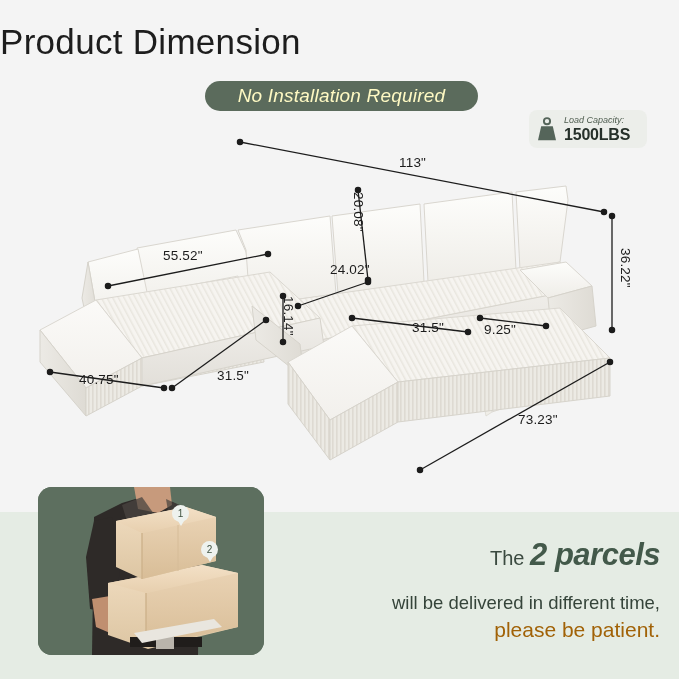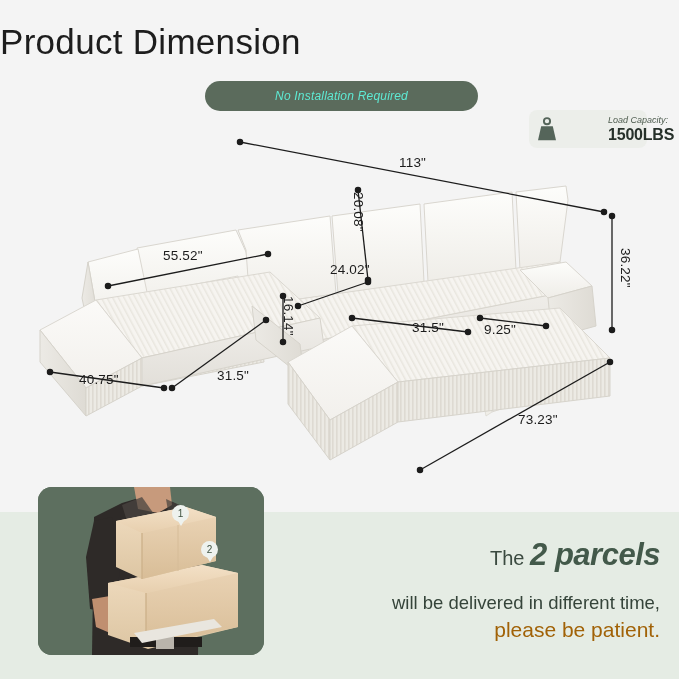--- a/index.html
+++ b/index.html
@@ -36,22 +36,22 @@
     white-space: nowrap;
   }
   #install-badge {
     position: absolute;
     left: 205px;
     top: 81px;
     width: 273px;
     height: 30px;
     border-radius: 15px;
     background: #5b6b5c;
-    color: #5eead4;
-    font-size: 12px;
+    color: #fef9c3;
+    font-size: 19px;
     font-style: italic;
     display: flex;
     align-items: center;
     justify-content: center;
     letter-spacing: 0.2px;
     white-space: nowrap;
   }
 
   
   #load-badge {
@@ -59,21 +59,20 @@
     left: 529px;
     top: 110px;
     width: 118px;
     height: 38px;
     border-radius: 8px;
     background: #eceeea;
     display: flex;
     align-items: center;
     padding: 0 6px;
     box-sizing: border-box;
-    gap: 44px;
   }
   #load-badge .weight-icon {
     width: 24px;
     height: 26px;
     flex: 0 0 24px;
     margin-right: 5px;
     display: block;
   }
   #load-badge .lb-text {
     display: flex;

